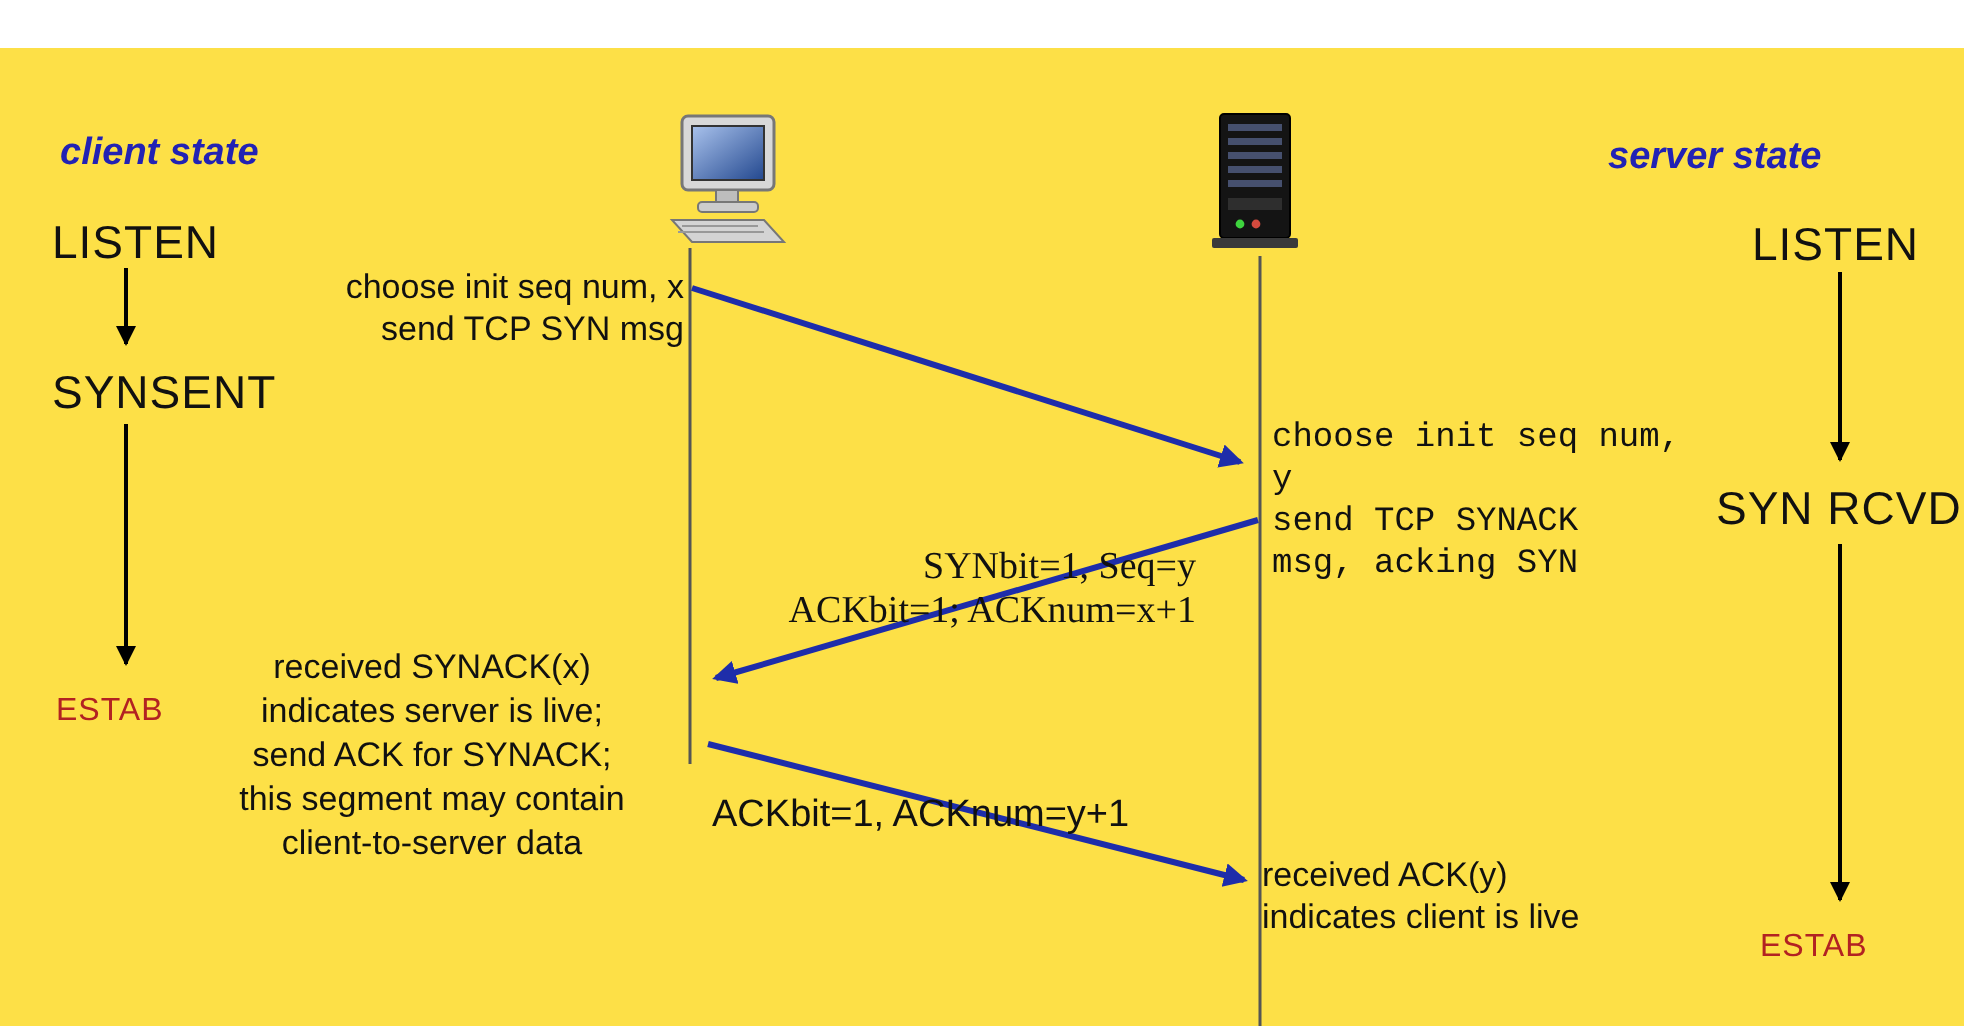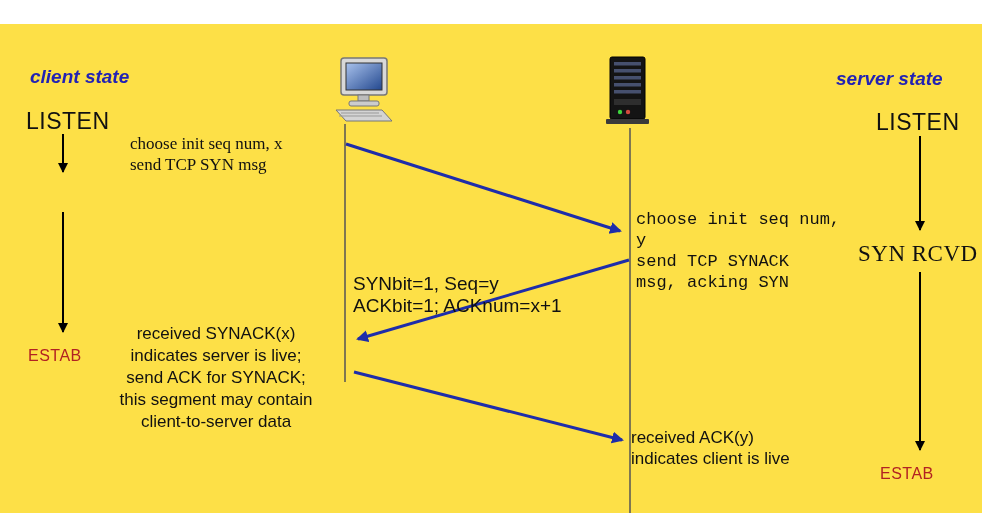--- a/index.html
+++ b/index.html
@@ -11,23 +11,23 @@
   }
   *{margin:0;padding:0;box-sizing:border-box;}
   body{background:#ffffff;font-family:"Liberation Sans",sans-serif;}
   .canvas{position:relative;width:982px;height:513px;background:#fde047;overflow:hidden;margin-top:24px;}
   .layer-svg{position:absolute;left:0;top:0;}
   .abs{position:absolute;white-space:pre-line;color:#000;}
   .state-header{font-size:19px;font-style:italic;font-weight:bold;color:var(--header-blue);}
   .state-label{font-size:23px;letter-spacing:.5px;color:#111;}
   .estab{color:var(--estab-red);font-size:16px;letter-spacing:.5px;}
   .msg-label{font-size:19px;color:#111;}
-  .msg-label.center{text-align:left;}
+  .msg-label.center{text-align:right;font-family:Liberation Serif, serif;}
   .note{font-size:17px;line-height:21px;color:#111;}
-  .note.center{text-align:left;font-family:Liberation Serif, serif;}
+  .note.center{text-align:right;}
   .note.right{text-align:center;line-height:22px;}
 </style>
 </head>
 <body>
 
 <div class="canvas">
 
   <svg class="layer-svg" width="982" height="513" viewBox="0 0 982 513">
     <defs>
       <marker id="mBlack" markerUnits="userSpaceOnUse" markerWidth="12" markerHeight="12" refX="9" refY="5" orient="auto">
@@ -79,36 +79,38 @@
       <rect x="614" y="66" width="27" height="3.5" fill="#46506e"></rect>
       <rect x="614" y="75" width="27" height="6" fill="#2e2e2e"></rect>
       <circle cx="620" cy="88" r="2.2" fill="#3ed43e"></circle>
       <circle cx="628" cy="88" r="2.2" fill="#d44a3e"></circle>
       <rect x="606" y="95" width="43" height="5" rx="1" fill="#3a3a3a"></rect>
     </g>
   </svg>
 
   <div class="abs state-header" style="left:30px;top:42px;">client state</div>
   <div class="abs state-label" style="left:26px;top:84px;">LISTEN</div>
+  <div class="abs state-label" style="left:26px;top:159px;">SYNSENT</div>
   <div class="abs estab" style="left:28px;top:323px;">ESTAB</div>
 
-  <div class="abs state-header" style="left:836px;top:44px;">server state</div>
+  <div class="abs state-header" style="left:804px;top:44px;">server state</div>
   <div class="abs state-label" style="left:876px;top:85px;">LISTEN</div>
-  <div class="abs state-label" style="left:858px;top:217px;font-family:Liberation Serif, serif;">SYN RCVD</div>
+  <div class="abs state-label" style="left:858px;top:217px;">SYN RCVD</div>
   <div class="abs estab" style="left:880px;top:441px;">ESTAB</div>
 
   <div class="abs note center" style="left:130px;top:109px;width:212px;">choose init seq num, x
 send TCP SYN msg</div>
   <div class="abs note" style="left:636px;top:185px;width:210px;font-family:Liberation Mono, monospace;">choose init seq num, y
 send TCP SYNACK
 msg, acking SYN</div>
   <div class="abs note right" style="left:85px;top:299px;width:262px;">received SYNACK(x)
 indicates server is live;
 send ACK for SYNACK;
 this segment may contain
 client-to-server data</div>
   <div class="abs note" style="left:631px;top:403px;width:220px;">received ACK(y)
 indicates client is live</div>
 
   <div class="abs msg-label center" style="left:353px;top:249px;width:245px;">SYNbit=1, Seq=y
 ACKbit=1; ACKnum=x+1</div>
+  <div class="abs msg-label" style="left:356px;top:373px;">ACKbit=1, ACKnum=y+1</div>
 
 </div>
 
 </body></html>

